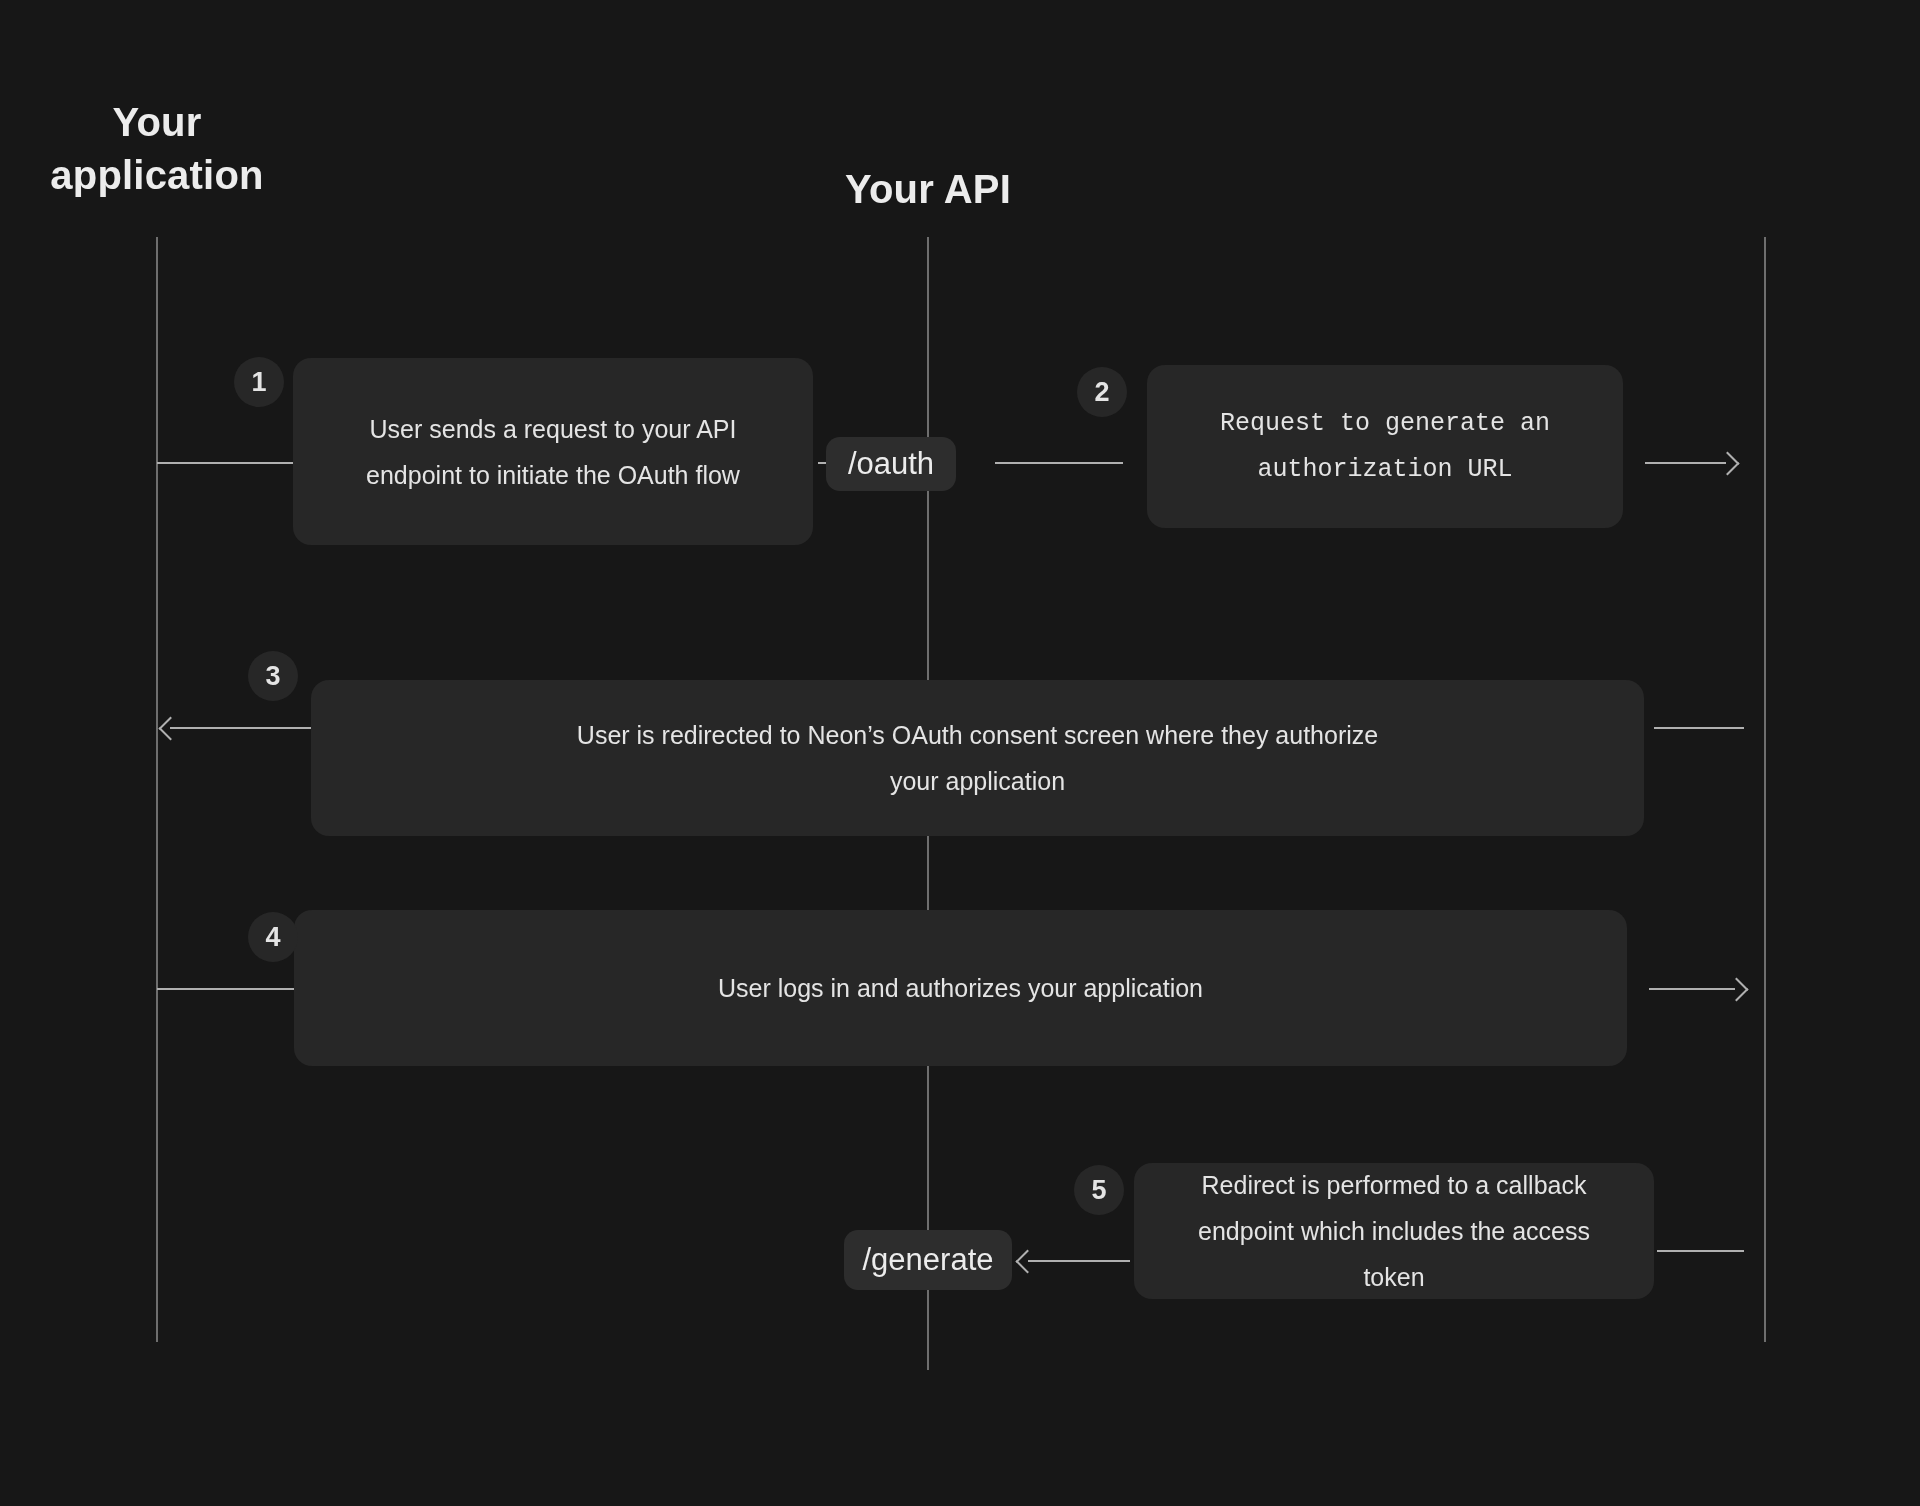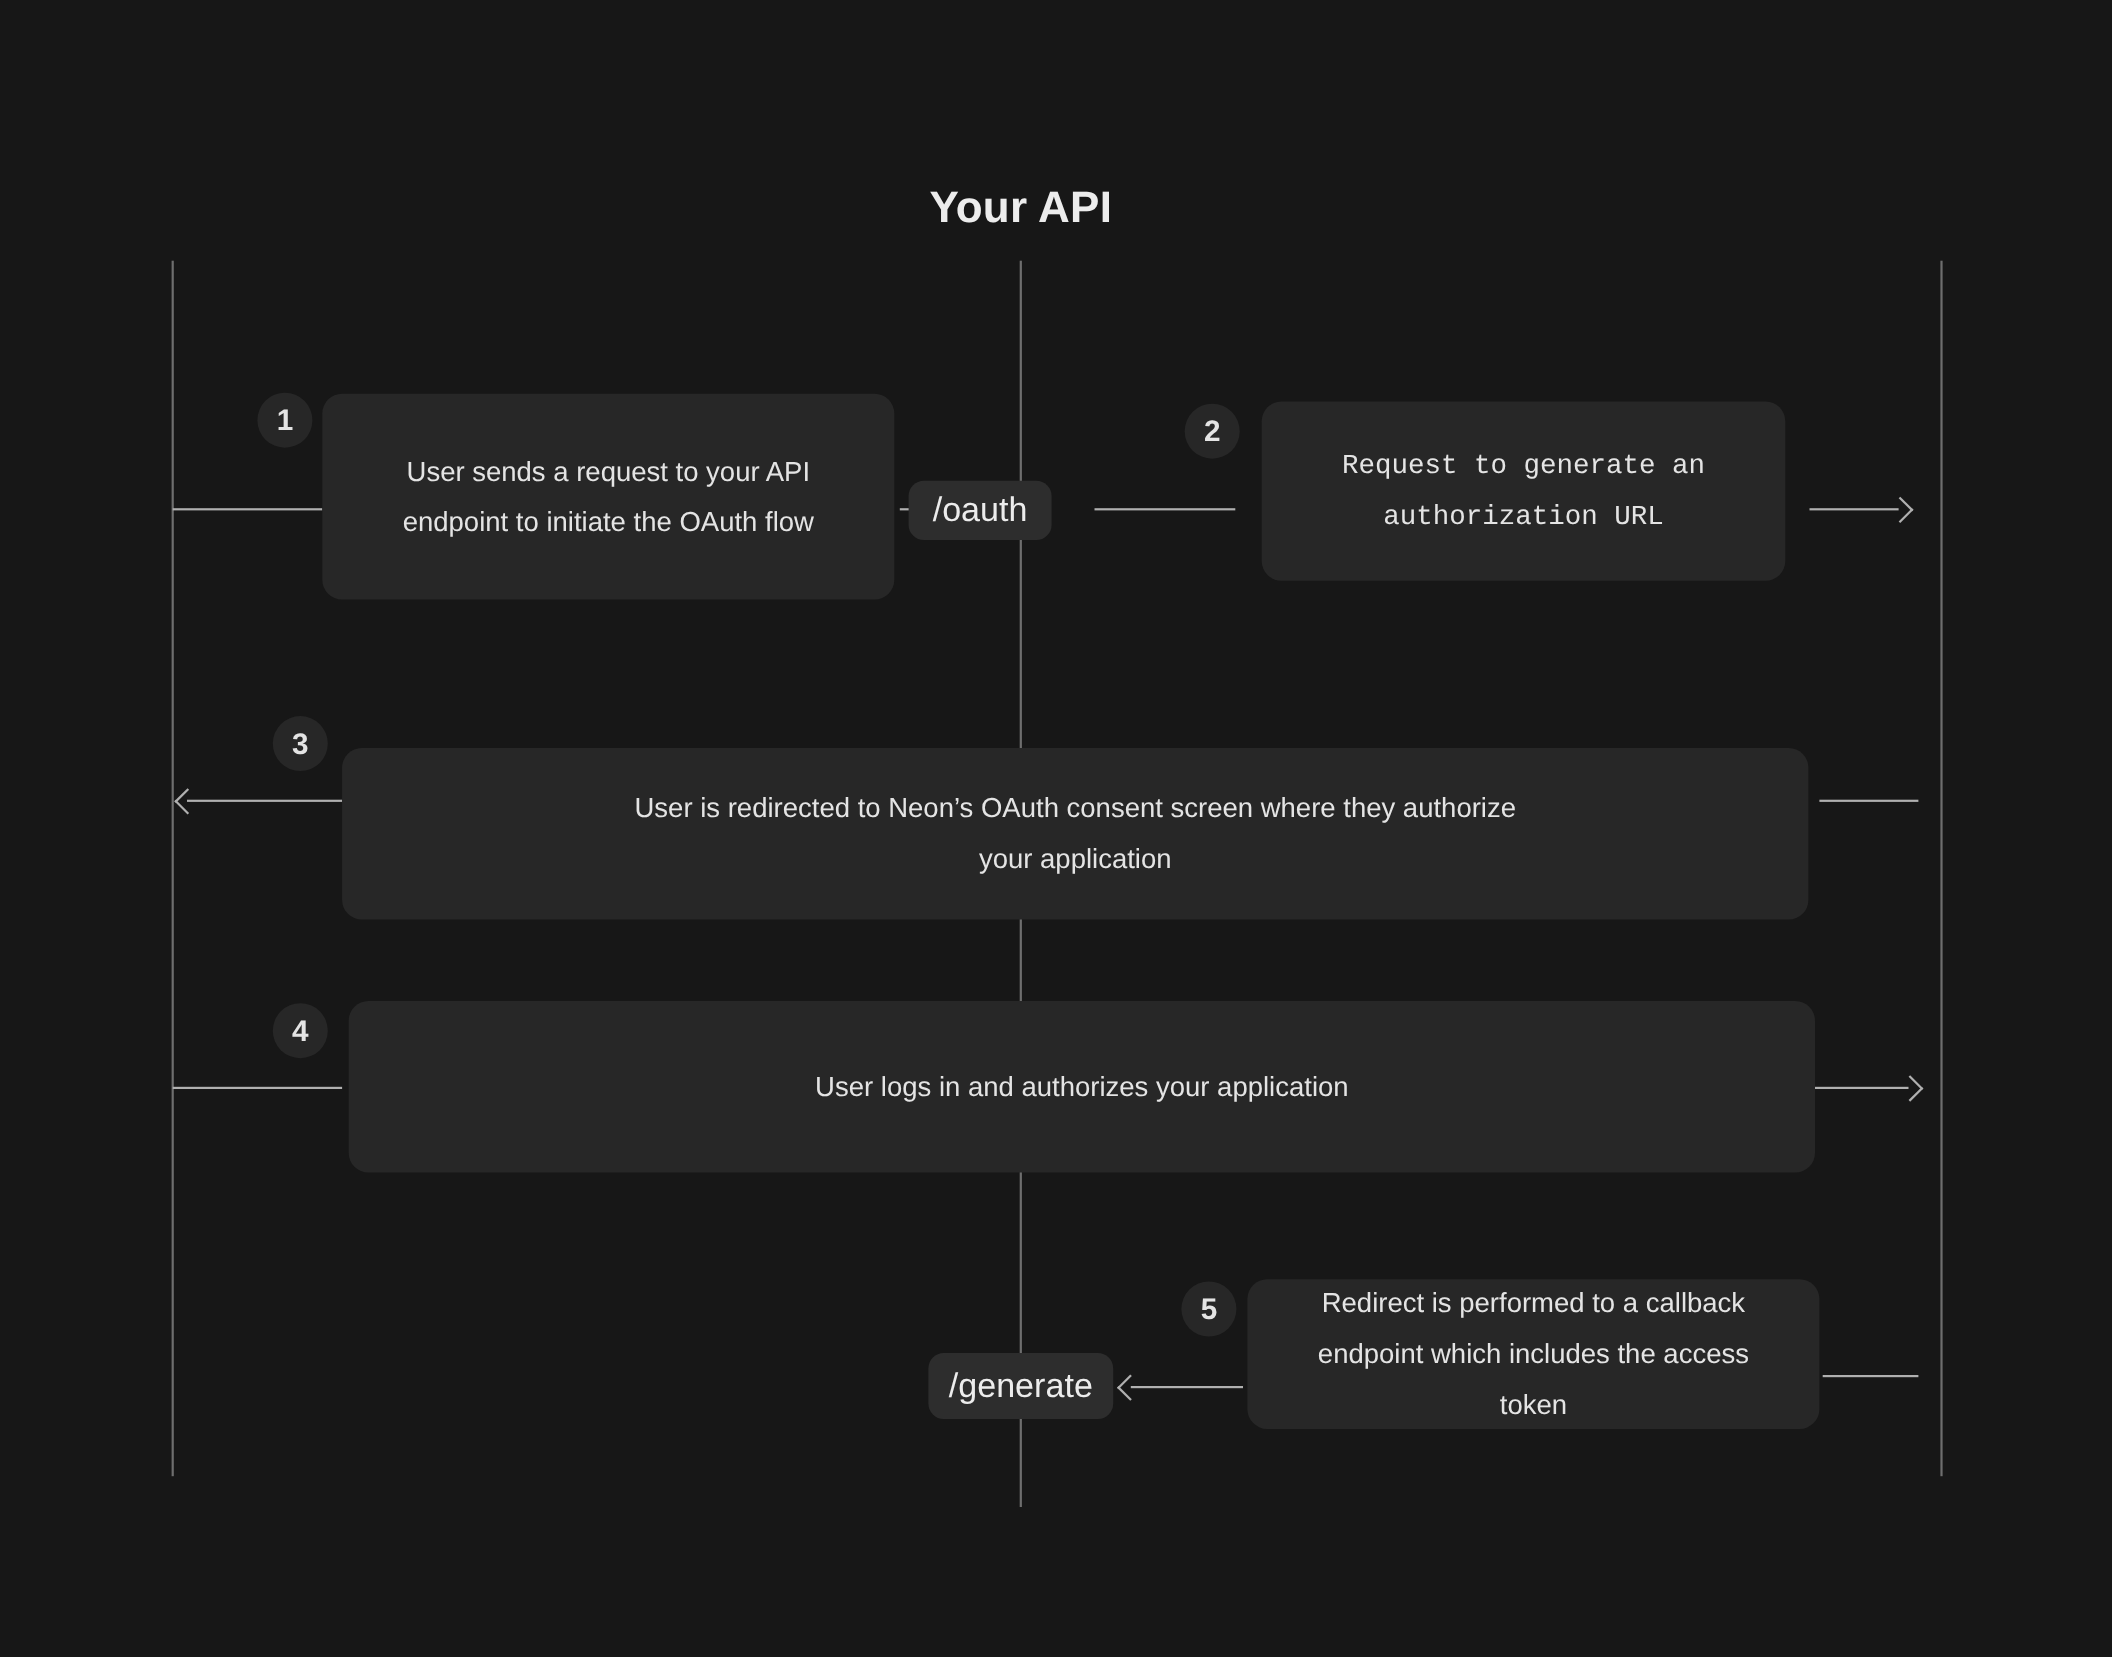--- a/index.html
+++ b/index.html
@@ -61,20 +61,21 @@
     background:var(--badge);
     display:flex;align-items:center;justify-content:center;
     color:var(--text);font-size:27px;font-weight:600;
   }
 </style>
 </head>
 <body>
 
 <div class="canvas">
 
+  <div class="actor" style="left:17px;top:96px;width:280px;">Your application</div>
   <div class="actor" style="left:778px;top:163px;width:300px;">Your API</div>
 
   <div class="lifeline" style="left:156px;top:237px;height:1105px;"></div>
   <div class="lifeline" style="left:927px;top:237px;height:1133px;"></div>
   <div class="lifeline" style="left:1764px;top:237px;height:1105px;"></div>
 
   <div class="conn" style="left:157px;top:462px;width:136px;"></div>
   <div class="conn" style="left:818px;top:462px;width:31px;"></div>
   <div class="chev right" style="left:842px;top:455px;"></div>
   <div class="conn" style="left:995px;top:462px;width:128px;"></div>
@@ -101,21 +102,21 @@
   <div class="badge" style="left:248px;top:651px;">3</div>
   <div class="box" style="left:311px;top:635px;width:1333px;height:156px;margin-top:45px;">
     <p style="width:840px;">User is redirected to Neon’s OAuth consent screen where they authorize your application</p>
   </div>
 
   <div class="conn" style="left:157px;top:988px;width:154px;"></div>
   <div class="conn" style="left:1649px;top:988px;width:86px;"></div>
   <div class="chev right" style="left:1728px;top:981px;"></div>
 
   <div class="badge" style="left:248px;top:912px;">4</div>
-  <div class="box" style="left:317px;top:910px;width:1333px;height:156px;">
+  <div class="box" style="left:294px;top:910px;width:1333px;height:156px;">
     <p style="width:1200px;">User logs in and authorizes your application</p>
   </div>
 
   <div class="conn" style="left:1028px;top:1260px;width:102px;"></div>
   <div class="chev left" style="left:1019px;top:1253px;"></div>
   <div class="conn" style="left:1657px;top:1250px;width:87px;"></div>
 
   <div class="chip" style="left:844px;top:1230px;width:168px;height:60px;">/generate</div>
 
   <div class="badge" style="left:1074px;top:1165px;">5</div>

